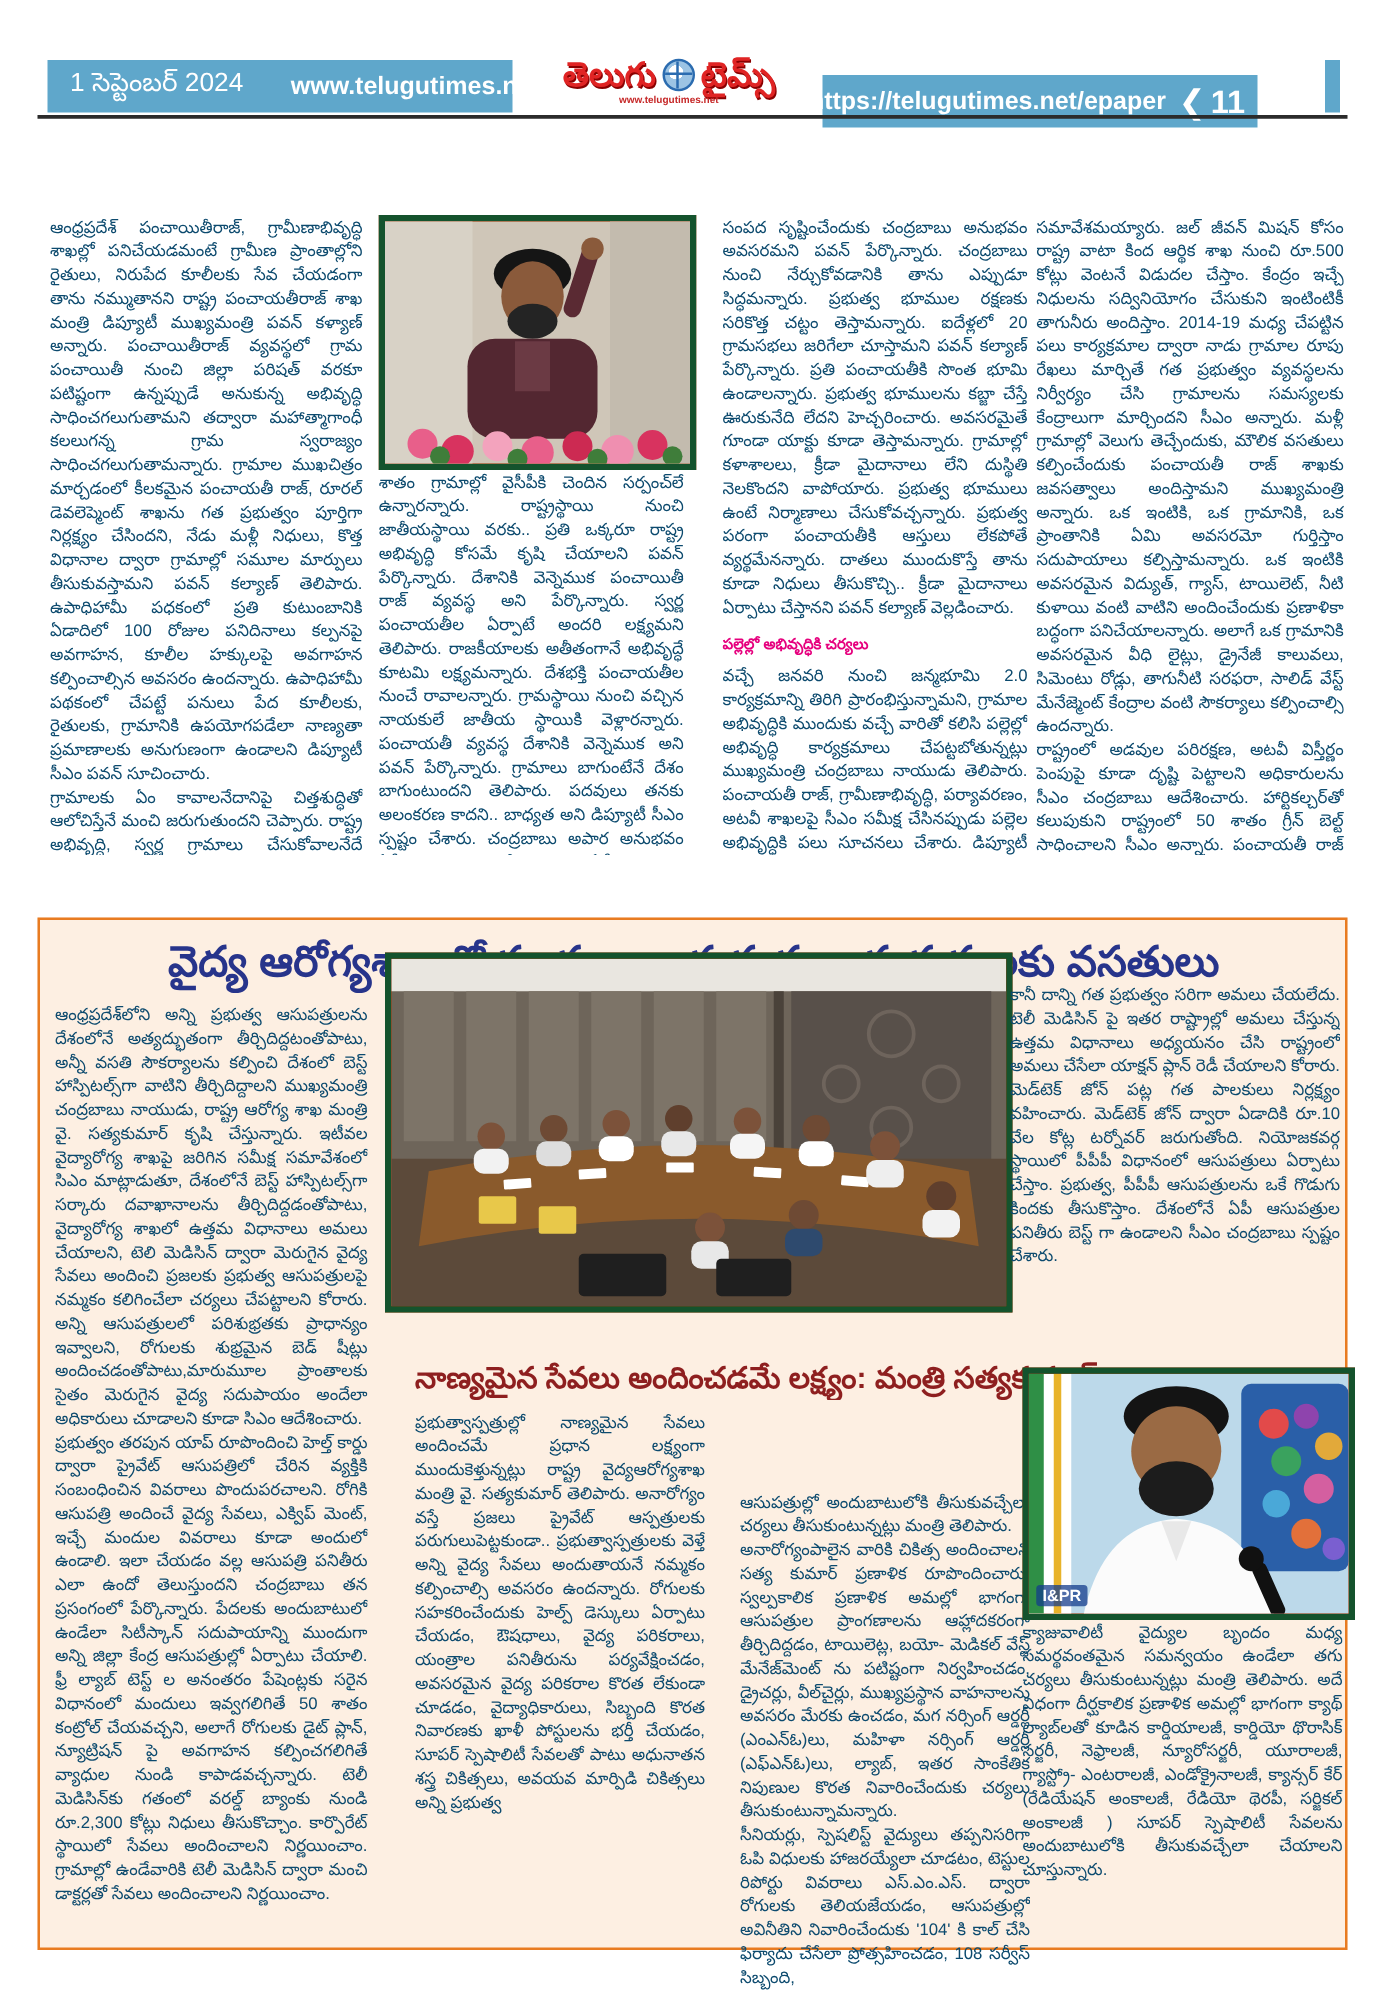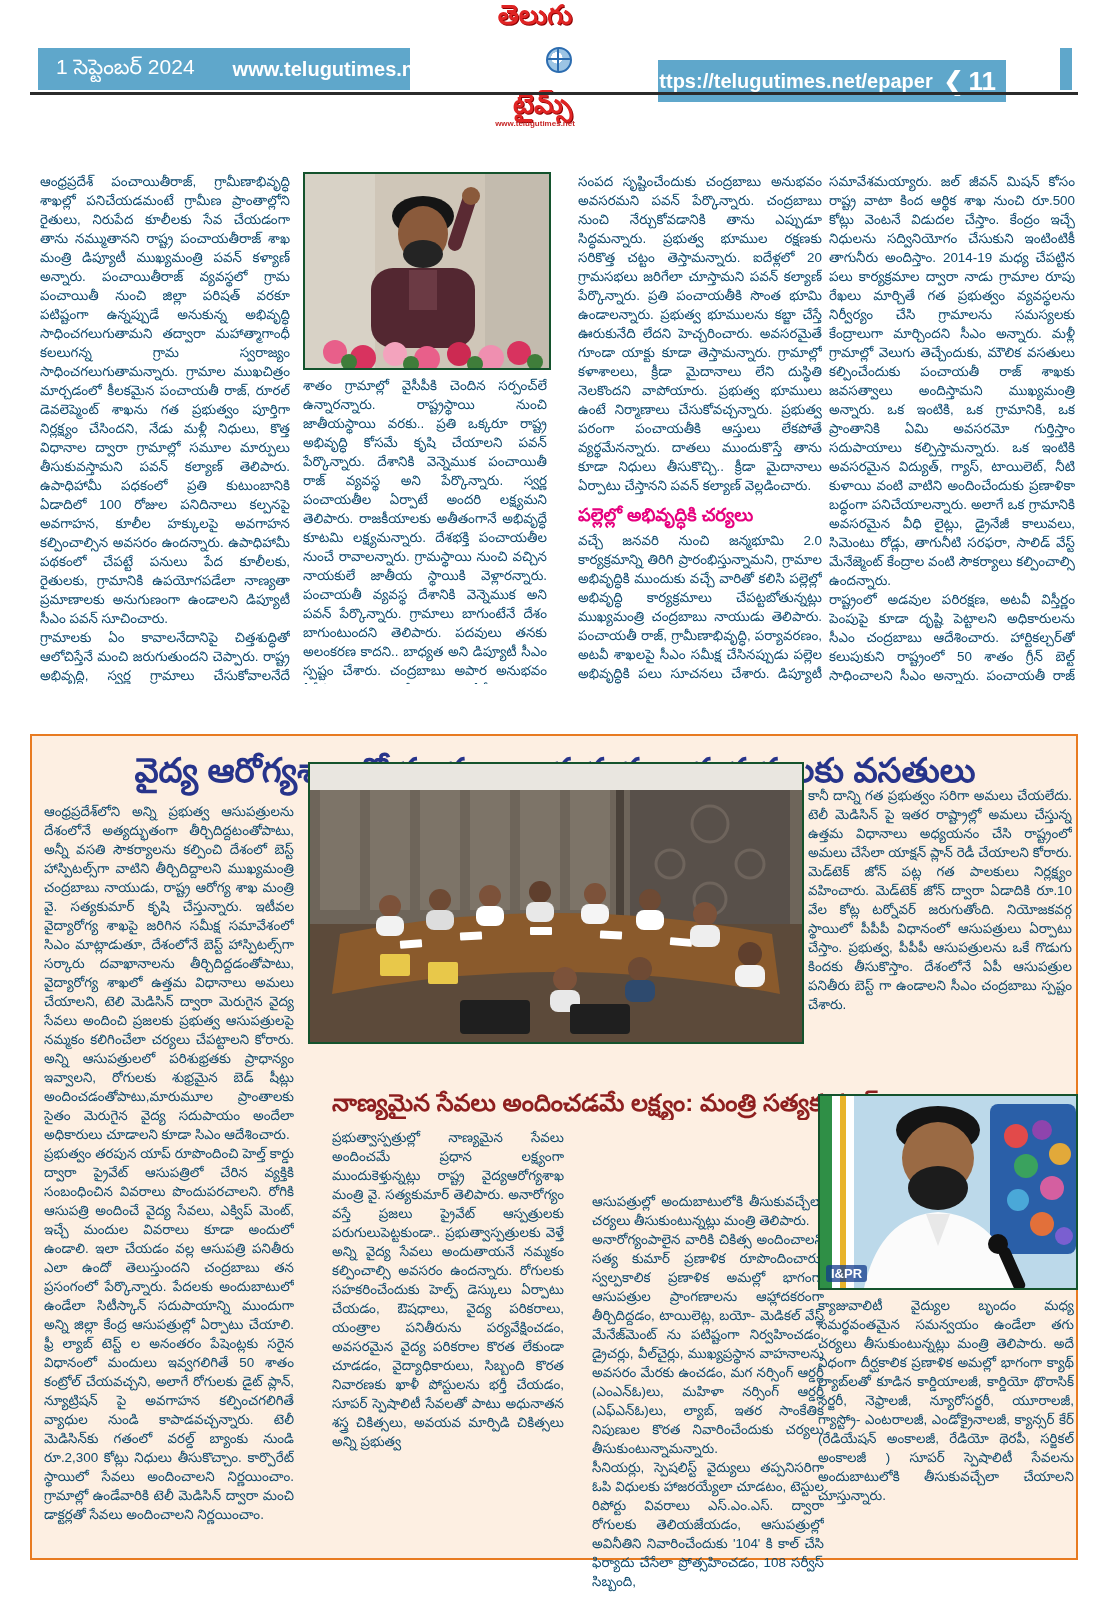--- a/index.html
+++ b/index.html
@@ -6,21 +6,21 @@
   #page{position:relative;width:1110px;height:1600px;background:#ffffff;overflow:hidden;
         font-family:"Liberation Sans","DejaVu Sans",sans-serif;}
   
   .hdr-bar{position:absolute;top:48px;height:42px;background:#5fa7cb;}
   .hdr-left{left:38px;width:372px;display:flex;align-items:center;}
   .hdr-date{color:#fff;font-weight:normal;font-size:21px;padding:0 18px;white-space:nowrap;}
   .hdr-div{width:3px;height:30px;background:#fff;margin:0 4px;}
   .hdr-site{color:#fff;font-weight:bold;font-size:20px;padding:0 12px;white-space:nowrap;}
   .logo-wrap{position:absolute;left:412px;top:36px;width:246px;height:58px;background:#fff;
              display:flex;align-items:center;justify-content:center;flex-direction:column;}
-  .logo-line{display:flex;align-items:flex-end;gap:18px;flex-direction:column;}
+  .logo-line{display:flex;align-items:flex-start;gap:5px;}
   .logo-te{color:#e02424;font-weight:bold;font-size:27px;line-height:27px;
            text-shadow:1px 1px 0 #8a0000;}
   .logo-globe{width:22px;height:22px;border-radius:50%;border:2px solid #2b6cb0;
               background:radial-gradient(circle at 40% 40%,#ffffff 0 30%,#9cc4e4 31% 100%);
               position:relative;overflow:hidden;}
   .logo-globe:before{content:"";position:absolute;left:9px;top:0;width:2px;height:22px;background:#2b6cb0;}
   .logo-globe:after{content:"";position:absolute;left:0;top:9px;width:22px;height:2px;background:#2b6cb0;}
   .logo-sub{color:#c62828;font-size:8px;font-weight:bold;margin-top:1px;}
   .hdr-right{left:658px;width:348px;display:flex;align-items:center;justify-content:flex-end;margin-top:12px;}
   .hdr-url{color:#fff;font-weight:bold;font-size:20px;white-space:nowrap;}
@@ -29,24 +29,24 @@
   .hdr-strip{position:absolute;left:1060px;top:48px;width:12px;height:42px;background:#5fa7cb;}
   .hdr-underline{position:absolute;left:30px;top:92px;width:1048px;height:3px;background:#2b2b2b;}
   
   .headline1{position:absolute;left:30px;top:98px;width:1050px;height:66px;
              color:#27348b;font-size:46px;font-weight:bold;text-align:center;
              letter-spacing:1px;line-height:66px;white-space:nowrap;overflow:hidden;
              font-family:"Liberation Serif","DejaVu Serif",serif;}
   
   .col{position:absolute;font-size:13.4px;line-height:19px;text-align:justify;
        color:#0c4a6e;white-space:pre-line;overflow:hidden;}
-  .subhead-pink{color:#e6007e;font-weight:bold;font-size:18px;line-height:24px;
+  .subhead-pink{color:#e6007e;font-weight:bold;font-size:12px;line-height:24px;
                 margin:8px 0 4px 0;white-space:nowrap;}
   
-  .photo{position:absolute;border:2px solid #14532d;overflow:hidden;background:#c2410c;}
+  .photo{position:absolute;border:5px solid #14532d;overflow:hidden;background:#c2410c;}
   
   .obox{position:absolute;left:30px;top:734px;width:1048px;height:826px;
         background:#fdefe2;border:2.5px solid #e87b21;box-sizing:border-box;}
   .headline2{position:absolute;left:40px;top:742px;width:1030px;height:56px;
              color:#27348b;font-size:34px;font-weight:bold;text-align:center;
              line-height:56px;white-space:nowrap;overflow:hidden;}
   .headline3{position:absolute;left:332px;top:1086px;width:700px;height:34px;
              color:#8e1f1f;font-size:24px;font-weight:bold;line-height:34px;
              white-space:nowrap;overflow:hidden;}
   .wm{position:absolute;left:6px;bottom:6px;color:#ffffff;font-weight:bold;font-size:13px;

